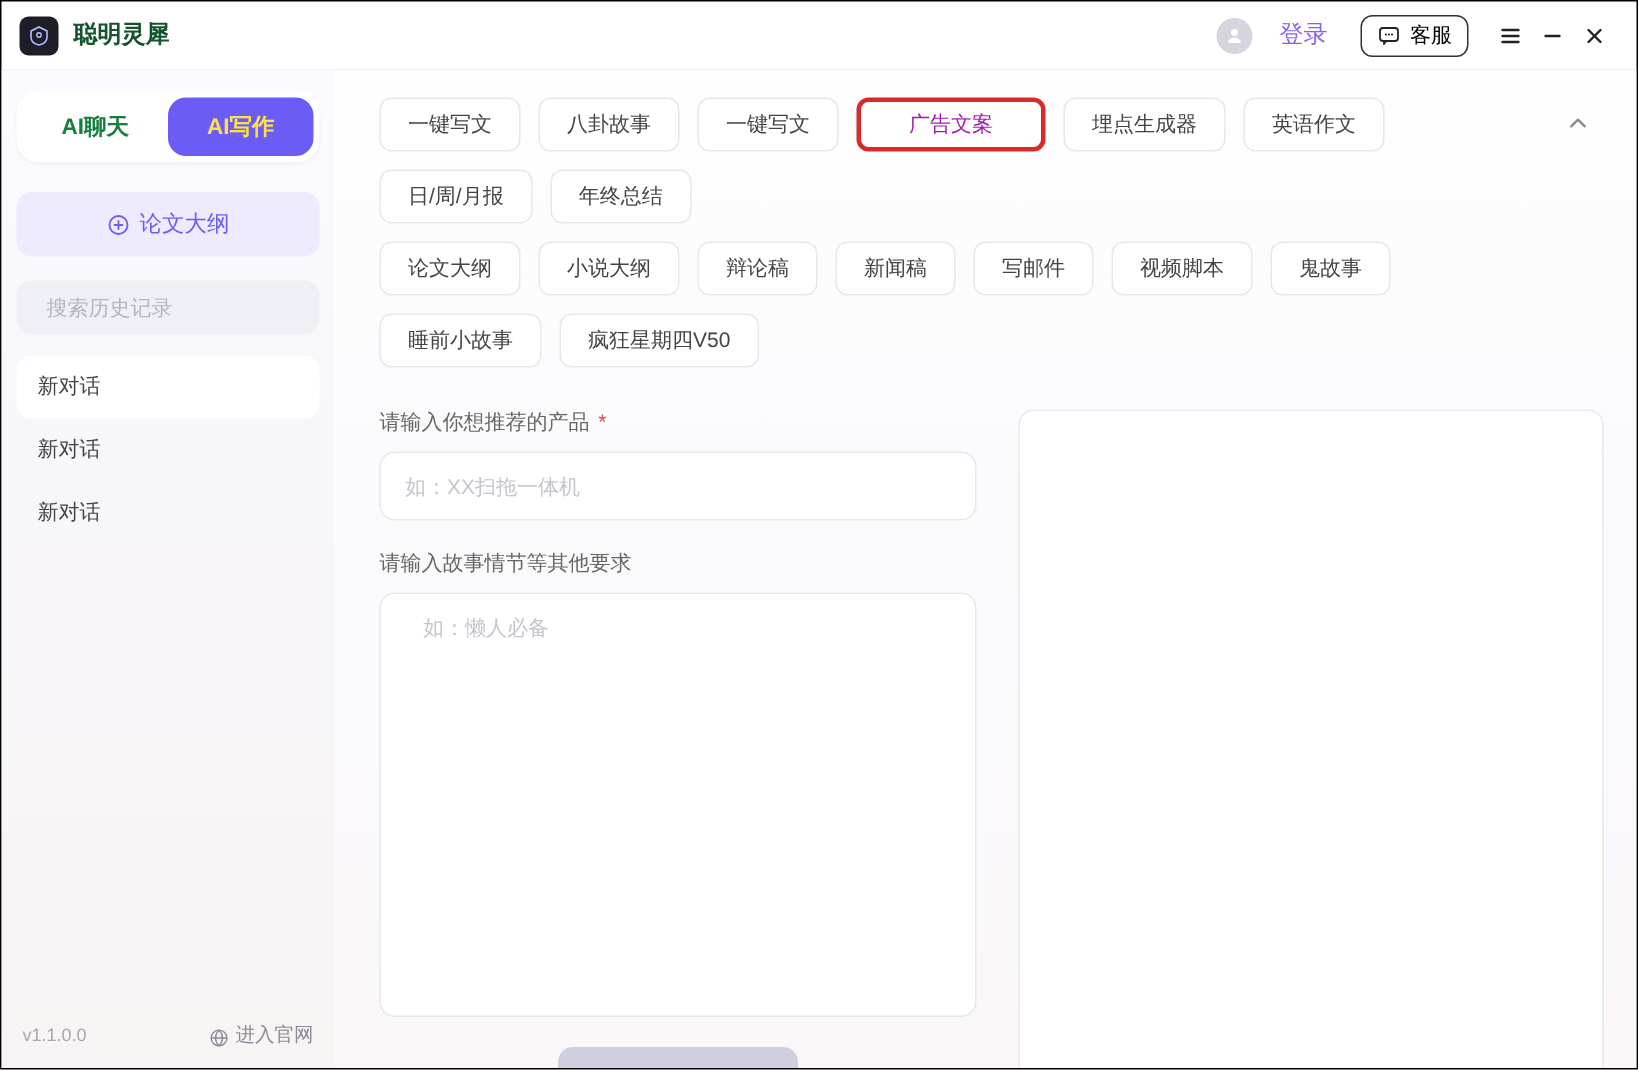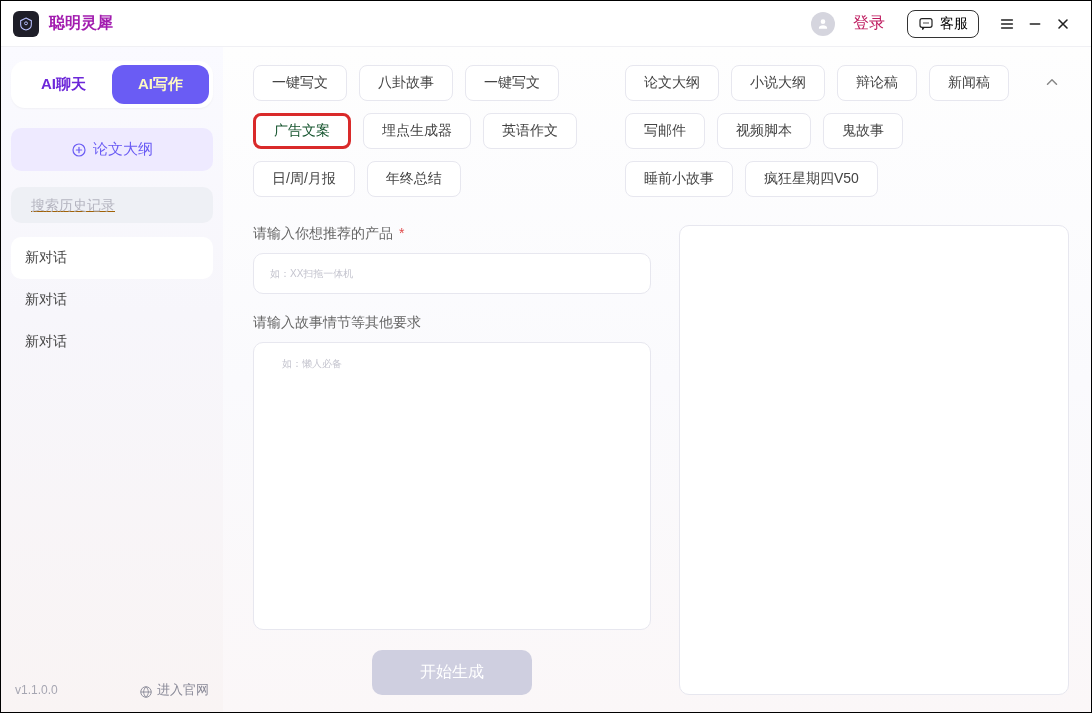--- a/index.html
+++ b/index.html
@@ -3,68 +3,68 @@
 <meta charset="utf-8">
 <style>
   * { box-sizing: border-box; margin: 0; padding: 0; font-family: "PingFang SC","Microsoft YaHei",Arial,sans-serif; }
   html,body { width:1092px; height:713px; }
   body { background:#fff; border:1px solid #000; position:relative; }
 
   
   .titlebar { height:46px; display:flex; align-items:center; padding:0 14px 0 12px; border-bottom:1px solid #f0f0f4; }
   .logo { width:26px; height:26px; border-radius:6px; background:#1e1e28; display:flex; align-items:center; justify-content:center; margin-right:10px; }
   .logo svg { width:16px; height:16px; }
-  .app-title { font-size:16px; font-weight:600; color:#a21caf; }
+  .app-title { font-size:16px; font-weight:600; color:#14532d; }
   .title-spacer { flex:1; }
-  .login-group { display:flex; align-items:center; gap:18px; margin-right:22px; color:#be185d; cursor:pointer; }
+  .login-group { display:flex; align-items:center; gap:18px; margin-right:22px; color:#8b5cf6; cursor:pointer; }
   .avatar-circle { width:24px; height:24px; border-radius:50%; background:#d5d5de; display:flex; align-items:center; justify-content:center; }
   .avatar-circle svg { width:14px; height:14px; fill:#fff; }
   .service-btn { display:flex; align-items:center; gap:6px; border:1.5px solid #333; border-radius:8px; padding:4px 10px; font-size:14px; cursor:pointer; margin-right:14px; }
   .service-btn svg { width:16px; height:16px; }
   .win-btn { width:28px; height:28px; display:flex; align-items:center; justify-content:center; font-size:20px; font-weight:700; cursor:pointer; color:#222; }
   .win-btn.menu { font-size:22px; }
   .win-btn svg { width:16px; height:16px; }
 
   
   .app-body { display:flex; height:calc(713px - 46px - 1px); }
   .sidebar { width:222px; background:linear-gradient(180deg,#fafaff 0%,#f7f6fb 40%,#f9f4f4 100%); padding:14px 10px 10px 10px; display:flex; flex-direction:column; }
   .main { flex:1; background:linear-gradient(180deg,#fefefe 0%,#fafafd 50%,#fbf7f8 100%); padding:18px 22px 0 30px; position:relative; }
 
   
   .tab-switch { display:flex; background:#fff; border-radius:14px; padding:4px; box-shadow:0 1px 2px rgba(0,0,0,.04); }
-  .tab-switch .tab { flex:1; text-align:center; padding:10px 0; font-size:15px; font-weight:600; border-radius:12px; cursor:pointer; color:#6d28d9; }
-  .tab-switch .tab.active { background:#6a5cf4; color:#fef9c3; }
+  .tab-switch .tab { flex:1; text-align:center; padding:10px 0; font-size:15px; font-weight:600; border-radius:12px; cursor:pointer; color:#15803d; }
+  .tab-switch .tab.active { background:#6a5cf4; color:#fde047; }
   .new-chat { margin-top:20px; background:#eeeaff; color:#6a5cf4; font-size:15px; font-weight:500; border-radius:10px; padding:12px 0; display:flex; align-items:center; justify-content:center; gap:6px; cursor:pointer; }
   .new-chat svg { width:16px; height:16px; }
   .search-wrap { margin-top:16px; background:#eef0f5; border-radius:10px; display:flex; align-items:center; padding:10px 12px; gap:8px; }
   .search-wrap svg { width:16px; height:16px; stroke:#a0a0ad; fill:none; stroke-width:2; }
-  .search-wrap input { flex:1; border:none; outline:none; background:transparent; font-size:14px; color:#a16207;text-decoration:underline; }
+  .search-wrap input { flex:1; border:none; outline:none; background:transparent; font-size:14px; color:#a16207; }
   .search-wrap input::placeholder { color:#b5b5c0; }
   .convo-list { margin-top:14px; }
   .convo-item { padding:12px 14px; font-size:14px; color:#444; border-radius:10px; cursor:pointer; }
   .convo-item.active { background:#fff; }
   .sidebar-footer { margin-top:auto; display:flex; align-items:center; justify-content:space-between; padding:6px 4px 4px 4px; color:#a6a6b2; font-size:12px; }
   .official-link { display:flex; align-items:flex-end; gap:4px; cursor:pointer; color:#8a8a98; font-size:13px; }
   .official-link svg { width:14px; height:14px; }
 
   
   .tag-rows { display:flex; gap:18px; }
-  .tag-grid { flex:1; display:flex; flex-direction:row; gap:12px; }
+  .tag-grid { flex:1; display:flex; flex-direction:column; gap:12px; }
   .tag-row { display:flex; flex-wrap:wrap; gap:12px; }
   .tag { background:#fff; border:1px solid #e7e7ef; border-radius:8px; padding:8px 18px; font-size:14px; color:#444; cursor:pointer; white-space:nowrap; }
-  .tag.selected { border:3px solid #d92a2a; padding:6px 18px; color:#14532d; }
+  .tag.selected { border:3px solid #d92a2a; padding:6px 32px; color:#a21caf; }
   .collapse-btn { width:34px; height:34px; display:flex; align-items:center; justify-content:center; cursor:pointer; color:#777; }
   .collapse-btn svg { width:18px; height:18px; }
 
   .form-area { display:flex; gap:28px; margin-top:28px; height:470px; }
   .form-left { flex:1; max-width:410px; display:flex; flex-direction:column; }
   .form-right { flex:1; max-width:390px; }
   .field-label { font-size:14px; color:#666; margin-bottom:10px; }
   .req { color:#e14a4a; margin-left:2px; }
-  .text-input, .textarea { width:100%; background:#fff; border:1px solid #e7e7ef; border-radius:10px; font-size:10px; color:#c2410c; outline:none; }
+  .text-input, .textarea { width:100%; background:#fff; border:1px solid #e7e7ef; border-radius:10px; font-size:14px; color:#c2410c; outline:none; }
   .text-input { padding:14px 16px; }
   .text-input::placeholder, .textarea::placeholder { color:#c5c5cf; }
   .textarea { padding:14px 28px; height:310px; resize:none; }
   .gap { height:22px; }
   .output-panel { width:100%; height:100%; background:#fff; border:1px solid #e7e7ef; border-radius:10px; }
 
   .generate-btn { margin-top:20px; align-self:center; background:#cfcfe0; color:#fff; font-size:16px; border:none; border-radius:10px; padding:12px 48px; cursor:not-allowed; }
 
 </style>
 </head>

